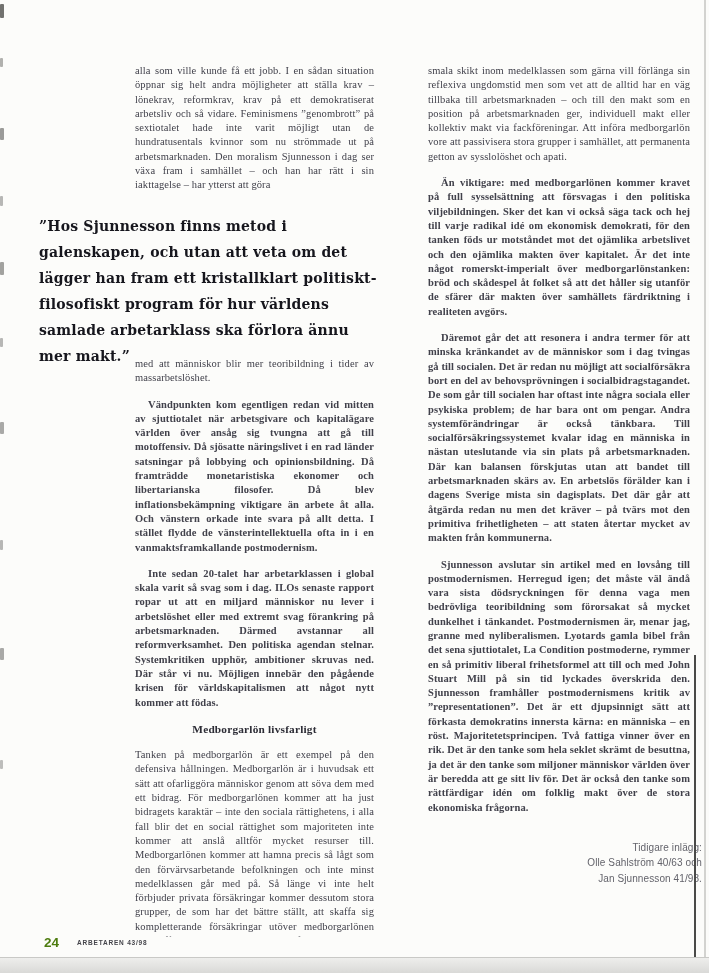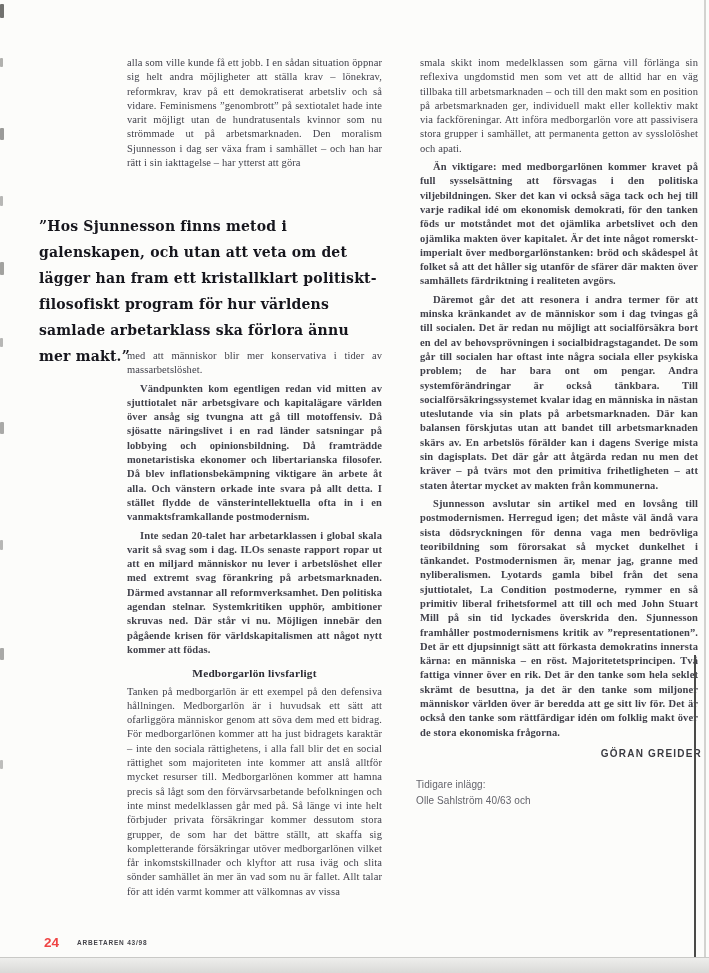--- a/index.html
+++ b/index.html
@@ -7,21 +7,21 @@
     position:relative;
     width:709px;height:973px;
     margin:0 auto;
     background:#fcfcfa;
     overflow:hidden;
     font-family:"Liberation Serif", serif;
     color:#41414b;
   }
   
   .col{position:absolute;text-align:justify;font-size:10.5px;line-height:14.3px;letter-spacing:.1px;}
-  .col p{margin:4px;}
+  .col p{margin:12px;}
   .col p.indent{text-indent:13px;font-weight:bold;}
   .left-top{left:123px;top:52px;width:263px;}
   .left-main{left:123px;top:345px;width:263px;height:592px;overflow:hidden;}
   .right-col{left:416px;top:52px;width:286px;}
   
   .pullquote{
     position:absolute;left:39px;top:213px;width:338px;
     font-family:"DejaVu Serif", serif;
     font-weight:bold;font-size:14px;line-height:26px;
     color:#16161d;text-align:left;letter-spacing:.2px;
@@ -32,29 +32,29 @@
     font-size:11.3px;font-weight:bold;color:#2c2c35;
     text-align:center;letter-spacing:.2px;
   }
   
   .byline{
     margin-top:7px;text-align:right;
     font-family:"Liberation Sans", sans-serif;
     font-weight:bold;font-size:10px;letter-spacing:1.2px;color:#3b3b42;
   }
   .refs{
-    margin-top:16px;text-align:left;
+    margin-top:25px;text-align:right;
     font-family:"Liberation Sans", sans-serif;
     font-size:10px;line-height:15.5px;color:#63636b;
   }
   
   .footer{position:absolute;left:44px;top:933px;white-space:nowrap;}
   .pagenum{
     font-family:"Liberation Sans", sans-serif;
-    font-weight:bold;font-size:13.5px;color:#ef4444;vertical-align:baseline;
+    font-weight:bold;font-size:13.5px;color:#4d7c0f;vertical-align:baseline;
   }
   .issue{
     font-family:"Liberation Sans", sans-serif;
     font-weight:bold;font-size:6.5px;letter-spacing:.8px;color:#44444a;
     margin-left:14px;vertical-align:2px;
   }
   
   .edge-mark{position:absolute;background:#72726f;border-radius:1px;}
   .right-faint-line{position:absolute;right:3px;top:0;width:2px;height:973px;background:#d3d3d0;}
   .right-dark-line{position:absolute;left:694px;top:655px;width:2px;height:318px;background:#4a4a48;}
@@ -69,38 +69,38 @@
 
 <div class="page">
 
   <div class="col left-top">
     <p>alla som ville kunde få ett jobb. I en sådan situation öppnar sig helt andra möjligheter att ställa krav – lönekrav, reformkrav, krav på ett demokratiserat arbetsliv och så vidare. Feminismens ”genombrott” på sextiotalet hade inte varit möjligt utan de hundratusentals kvinnor som nu strömmade ut på arbetsmarknaden. Den moralism Sjunnesson i dag ser växa fram i samhället – och han har rätt i sin iakttagelse – har ytterst att göra</p>
   </div>
 
   <div class="pullquote">”Hos Sjunnesson finns metod i galenskapen, och utan att veta om det lägger han fram ett kristallklart politiskt-filosofiskt program för hur världens samlade arbetarklass ska förlora ännu mer makt.”</div>
 
   <div class="col left-main">
-    <p>med att människor blir mer konservativa i tider av massarbetslöshet.</p>
+    <p>med att människor blir mer teoribildning i tider av massarbetslöshet.</p>
     <p class="indent">Vändpunkten kom egentligen redan vid mitten av sjuttiotalet när arbetsgivare och kapitalägare världen över ansåg sig tvungna att gå till motoffensiv. Då sjösatte näringslivet i en rad länder satsningar på lobbying och opinionsbildning. Då framträdde monetaristiska ekonomer och libertarianska filosofer. Då blev inflationsbekämpning viktigare än arbete åt alla. Och vänstern orkade inte svara på allt detta. I stället flydde de vänsterintellektuella ofta in i en vanmaktsframkallande postmodernism.</p>
     <p class="indent">Inte sedan 20-talet har arbetarklassen i global skala varit så svag som i dag. ILOs senaste rapport ropar ut att en miljard människor nu lever i arbetslöshet eller med extremt svag förankring på arbetsmarknaden. Därmed avstannar all reformverksamhet. Den politiska agendan stelnar. Systemkritiken upphör, ambitioner skruvas ned. Där står vi nu. Möjligen innebär den pågående krisen för världskapitalismen att något nytt kommer att födas.</p>
     <h3 class="subhead">Medborgarlön livsfarligt</h3>
     <p>Tanken på medborgarlön är ett exempel på den defensiva hållningen. Medborgarlön är i huvudsak ett sätt att ofarliggöra människor genom att söva dem med ett bidrag. För medborgarlönen kommer att ha just bidragets karaktär – inte den sociala rättighetens, i alla fall blir det en social rättighet som majoriteten inte kommer att anslå alltför mycket resurser till. Medborgarlönen kommer att hamna precis så lågt som den förvärvsarbetande befolkningen och inte minst medelklassen går med på. Så länge vi inte helt förbjuder privata försäkringar kommer dessutom stora grupper, de som har det bättre ställt, att skaffa sig kompletterande försäkringar utöver medborgarlönen vilket får inkomstskillnader och klyftor att rusa iväg och slita sönder samhället än mer än vad som nu är fallet. Allt talar för att idén varmt kommer att välkomnas av vissa</p>
   </div>
 
   <div class="col right-col">
     <p>smala skikt inom medelklassen som gärna vill förlänga sin reflexiva ungdomstid men som vet att de alltid har en väg tillbaka till arbetsmarknaden – och till den makt som en position på arbetsmarknaden ger, individuell makt eller kollektiv makt via fackföreningar. Att införa medborgarlön vore att passivisera stora grupper i samhället, att permanenta getton av sysslolöshet och apati.</p>
     <p class="indent">Än viktigare: med medborgarlönen kommer kravet på full sysselsättning att försvagas i den politiska viljebildningen. Sker det kan vi också säga tack och hej till varje radikal idé om ekonomisk demokrati, för den tanken föds ur motståndet mot det ojämlika arbetslivet och den ojämlika makten över kapitalet. Är det inte något romerskt-imperialt över medborgarlönstanken: bröd och skådespel åt folket så att det håller sig utanför de sfärer där makten över samhällets färdriktning i realiteten avgörs.</p>
     <p class="indent">Däremot går det att resonera i andra termer för att minska kränkandet av de människor som i dag tvingas gå till socialen. Det är redan nu möjligt att socialförsäkra bort en del av behovsprövningen i socialbidragstagandet. De som går till socialen har oftast inte några sociala eller psykiska problem; de har bara ont om pengar. Andra systemförändringar är också tänkbara. Till socialförsäkringssystemet kvalar idag en människa in nästan uteslutande via sin plats på arbetsmarknaden. Där kan balansen förskjutas utan att bandet till arbetsmarknaden skärs av. En arbetslös förälder kan i dagens Sverige mista sin dagisplats. Det där går att åtgärda redan nu men det kräver – på tvärs mot den primitiva frihetligheten – att staten återtar mycket av makten från kommunerna.</p>
     <p class="indent">Sjunnesson avslutar sin artikel med en lovsång till postmodernismen. Herregud igen; det måste väl ändå vara sista dödsryckningen för denna vaga men bedrövliga teoribildning som förorsakat så mycket dunkelhet i tänkandet. Postmodernismen är, menar jag, granne med nyliberalismen. Lyotards gamla bibel från det sena sjuttiotalet, La Condition postmoderne, rymmer en så primitiv liberal frihetsformel att till och med John Stuart Mill på sin tid lyckades överskrida den. Sjunnesson framhåller postmodernismens kritik av ”representationen”. Det är ett djupsinnigt sätt att förkasta demokratins innersta kärna: en människa – en röst. Majoritetetsprincipen. Två fattiga vinner över en rik. Det är den tanke som hela seklet skrämt de besuttna, ja det är den tanke som miljoner människor världen över är beredda att ge sitt liv för. Det är också den tanke som rättfärdigar idén om folklig makt över de stora ekonomiska frågorna.</p>
 
-    <div class="byline">GÖRAN GREIDER</div>
 
     <div class="refs">
       <div>Tidigare inlägg:</div>
       <div>Olle Sahlström 40/63 och</div>
+      <div>Jan Sjunnesson 41/98.</div>
     </div>
   </div>
 
   <div class="footer">
     <span class="pagenum">24</span>
     <span class="issue">ARBETAREN 43/98</span>
   </div>
 
   <div class="edge-mark" style="left:0;top:4px;width:4px;height:14px;"></div>
   <div class="edge-mark" style="left:0;top:58px;width:3px;height:9px;opacity:.55;"></div>

